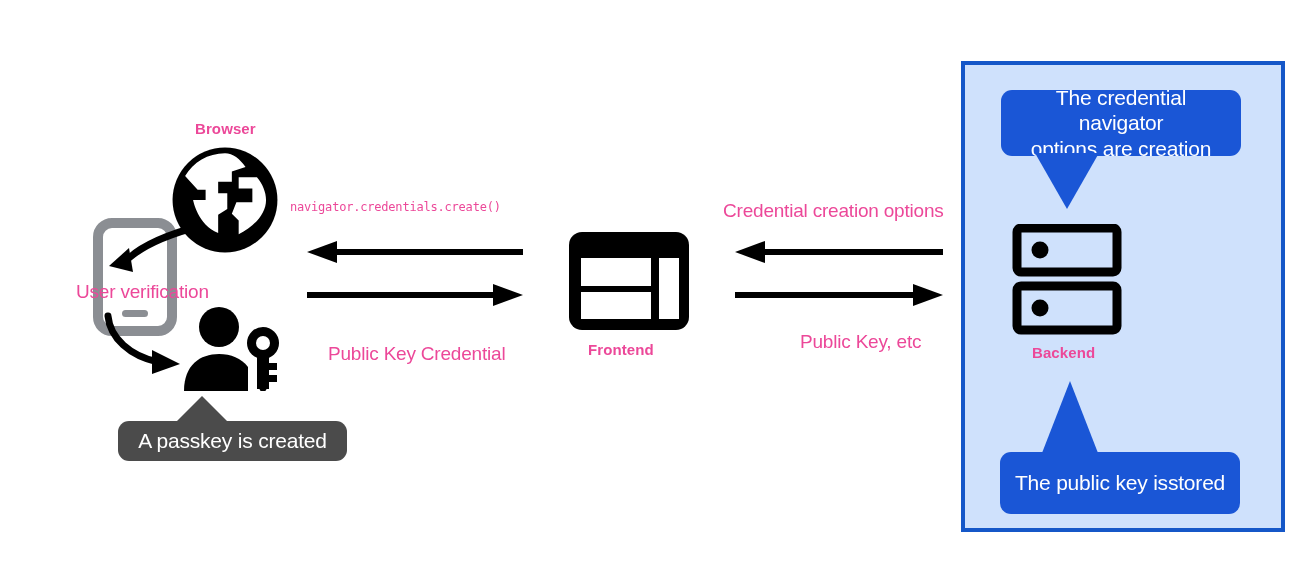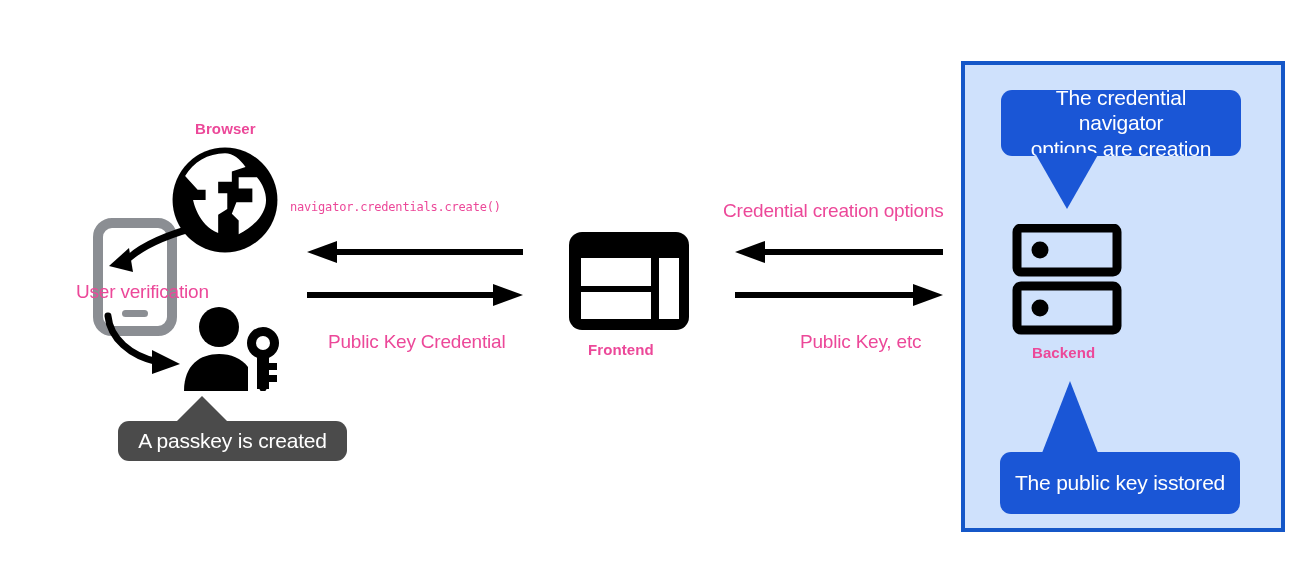--- a/index.html
+++ b/index.html
@@ -147,21 +147,21 @@
   <svg class="abs" style="left:305px; top:240px;" width="220" height="24" viewBox="0 0 220 24">
     <line x1="26" y1="12" x2="218" y2="12" stroke="#000000" stroke-width="6"></line>
     <polygon points="2,12 32,1 32,23" fill="#000000"></polygon>
   </svg>
 
   <svg class="abs" style="left:305px; top:283px;" width="220" height="24" viewBox="0 0 220 24">
     <line x1="2" y1="12" x2="196" y2="12" stroke="#000000" stroke-width="6"></line>
     <polygon points="218,12 188,1 188,23" fill="#000000"></polygon>
   </svg>
 
-  <div class="abs label label-plain" style="left:328px; top:331px;">Public Key Credential</div>
+  <div class="abs label label-plain" style="left:328px; top:343px;">Public Key Credential</div>
 
   <svg class="abs" style="left:567px; top:230px;" width="124" height="102" viewBox="0 0 124 102">
     <rect x="2" y="2" width="120" height="98" rx="13" ry="13" fill="#000000"></rect>
     <rect x="14" y="28" width="70" height="28" fill="#ffffff"></rect>
     <rect x="14" y="62" width="70" height="27" fill="#ffffff"></rect>
     <rect x="92" y="28" width="20" height="61" fill="#ffffff"></rect>
   </svg>
   <div class="abs label label-bold" style="left:588px; top:341px;">Frontend</div>
 
   <div class="abs label label-plain" style="left:723px; top:200px;">Credential creation options</div>

